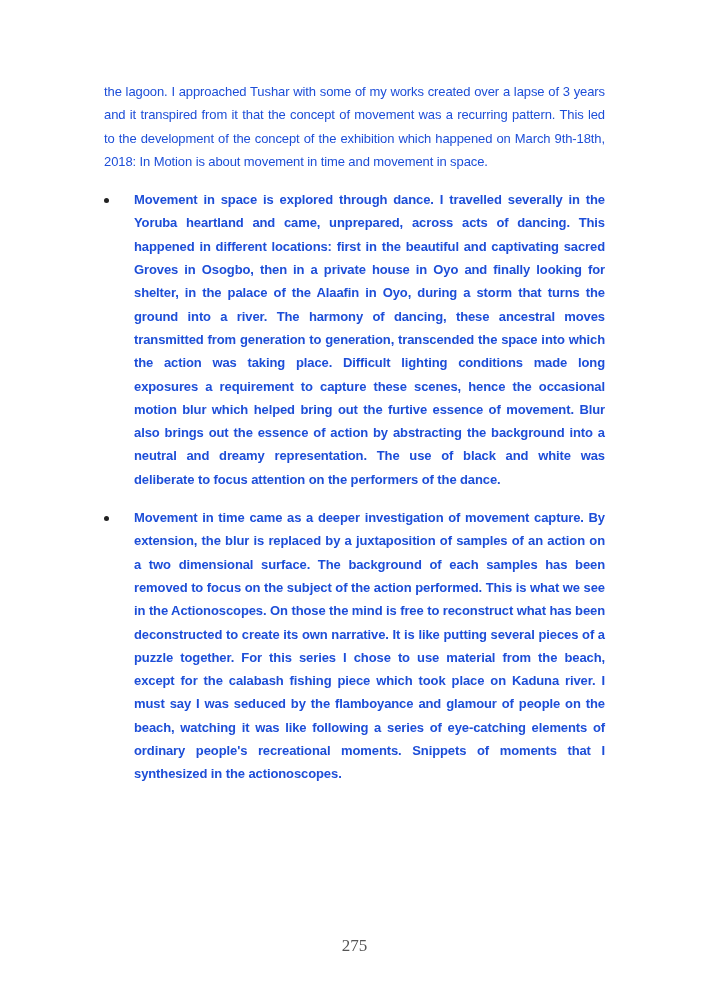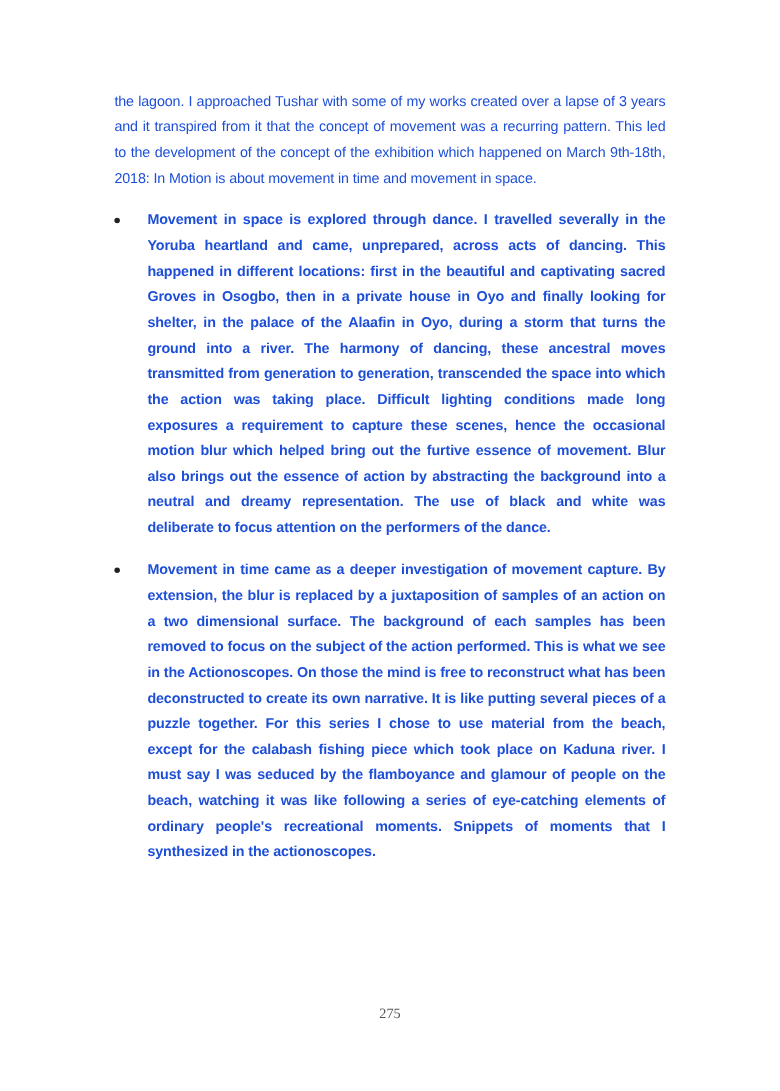--- a/index.html
+++ b/index.html
@@ -48,24 +48,24 @@
       top: 10px;
       width: 5px;
       height: 5px;
       border-radius: 50%;
       background: #222222;
     }
     .page-number {
       position: absolute;
       left: 0;
       width: 709px;
-      top: 913px;
+      top: 936px;
       text-align: center;
       font-family: "Liberation Serif", serif;
-      font-size: 13px;
+      font-size: 17px;
       color: #555555;
     }
   </style>
 </head>
 <body>
 
 <div class="page">
   <p class="para">the lagoon. I approached Tushar with some of my works created over a lapse of 3 years and it transpired from it that the concept of movement was a recurring pattern. This led to the development of the concept of the exhibition which happened on March 9th-18th, 2018: In Motion is about movement in time and movement in space.</p>
 
   <ul class="bullet-list">

